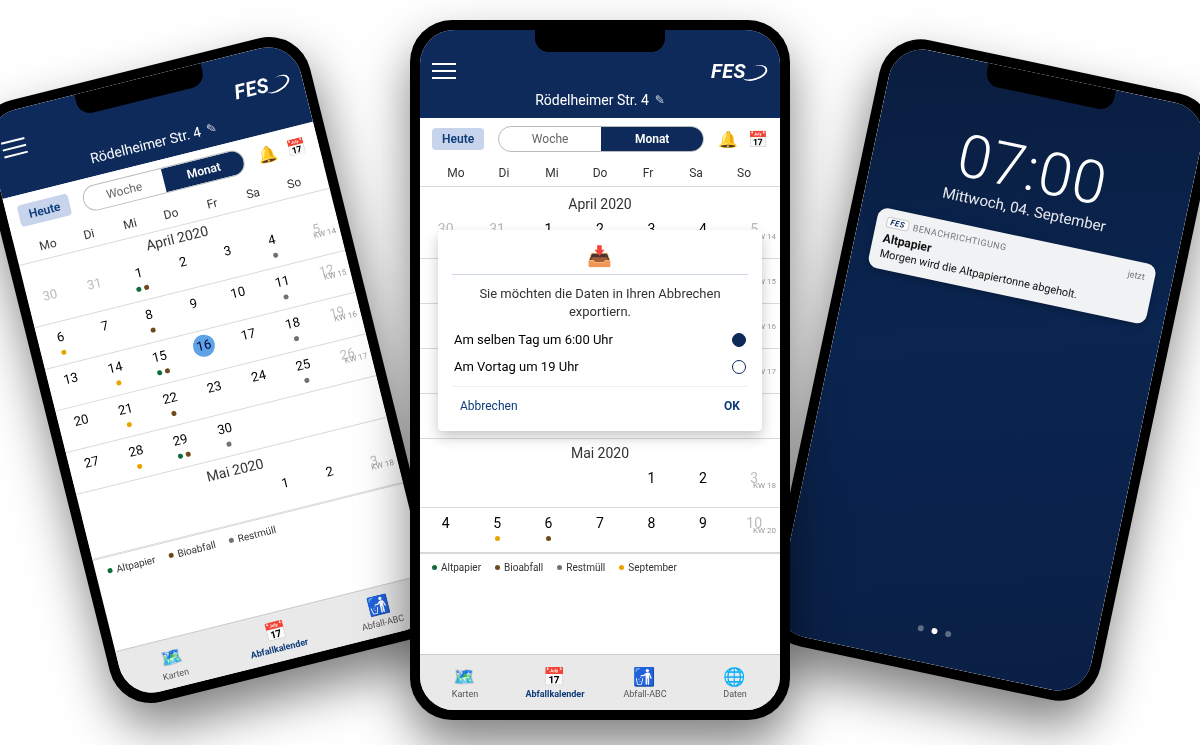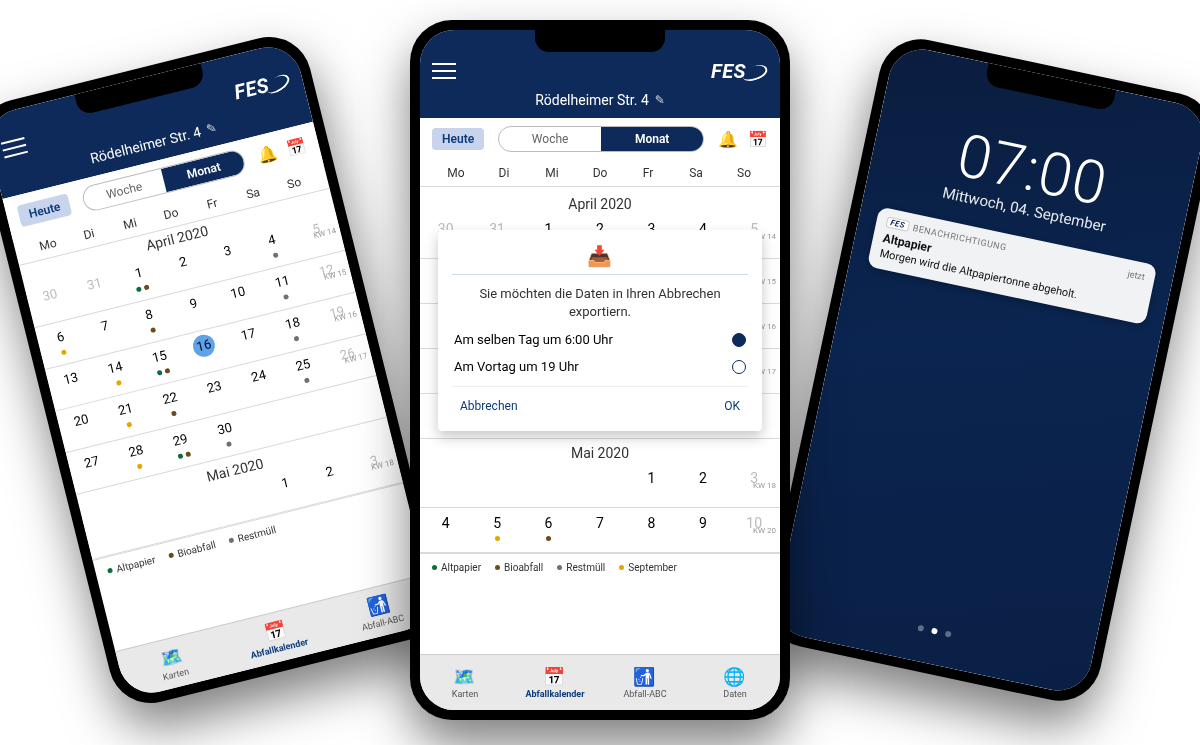--- a/index.html
+++ b/index.html
@@ -61,21 +61,21 @@
   
   .modal{position:absolute;left:18px;right:18px;top:200px;background:#fff;border-radius:4px;box-shadow:0 6px 14px rgba(0,0,0,.22);padding:14px 14px 10px;z-index:30;}
   .modal-icon{text-align:center;color:var(--navy);font-size:20px;margin-bottom:6px;}
   .modal hr{border:none;border-top:1px solid #cfd8e8;margin:6px 0 10px;}
   .modal p{margin:6px 4px;text-align:center;font-size:13px;color:#333;line-height:1.35;}
   .opt{display:flex;align-items:center;justify-content:space-between;padding:6px 2px;font-size:13px;}
   .radio{width:14px;height:14px;border:1px solid var(--navy);border-radius:50%;}
   .radio.on{background:var(--navy);}
   .modal-actions{display:flex;justify-content:space-between;align-items:center;padding:6px 4px 2px;margin-top:6px;border-top:1px solid #eee;}
   .modal-actions div{color:var(--navy-text);font-size:12px;padding:6px 4px;}
-  .modal-actions .ok{font-weight:400;}
+  .modal-actions .ok{font-weight:700;}
   
   .lock{background:linear-gradient(165deg,#0a1d3f 0%, #0a2550 45%, #0a1f45 100%);color:#fff;height:100%;padding:60px 18px 0;position:relative;}
   .lock .time{font-size:60px;font-weight:300;text-align:center;letter-spacing:1px;}
   .lock .date{font-size:15px;text-align:center;margin-top:-4px;opacity:.9;}
   .notif{background:rgba(255,255,255,.94);color:#111;border-radius:10px;padding:8px 10px;margin-top:18px;font-size:11px;box-shadow:0 2px 6px rgba(0,0,0,.25);}
   .notif .nh{display:flex;align-items:center;justify-content:space-between;font-size:9px;color:#777;margin-bottom:4px;}
   .notif .nh .app{display:flex;align-items:center;gap:4px;letter-spacing:.5px;}
   .notif .nh .badge{background:#fff;border:1px solid #ccc;border-radius:3px;padding:0 3px;font-size:8px;color:var(--navy);font-style:italic;font-weight:700;}
   .notif .nt{font-weight:700;font-size:12px;}
   .notif .nb{font-size:11px;line-height:1.3;margin-top:2px;}

